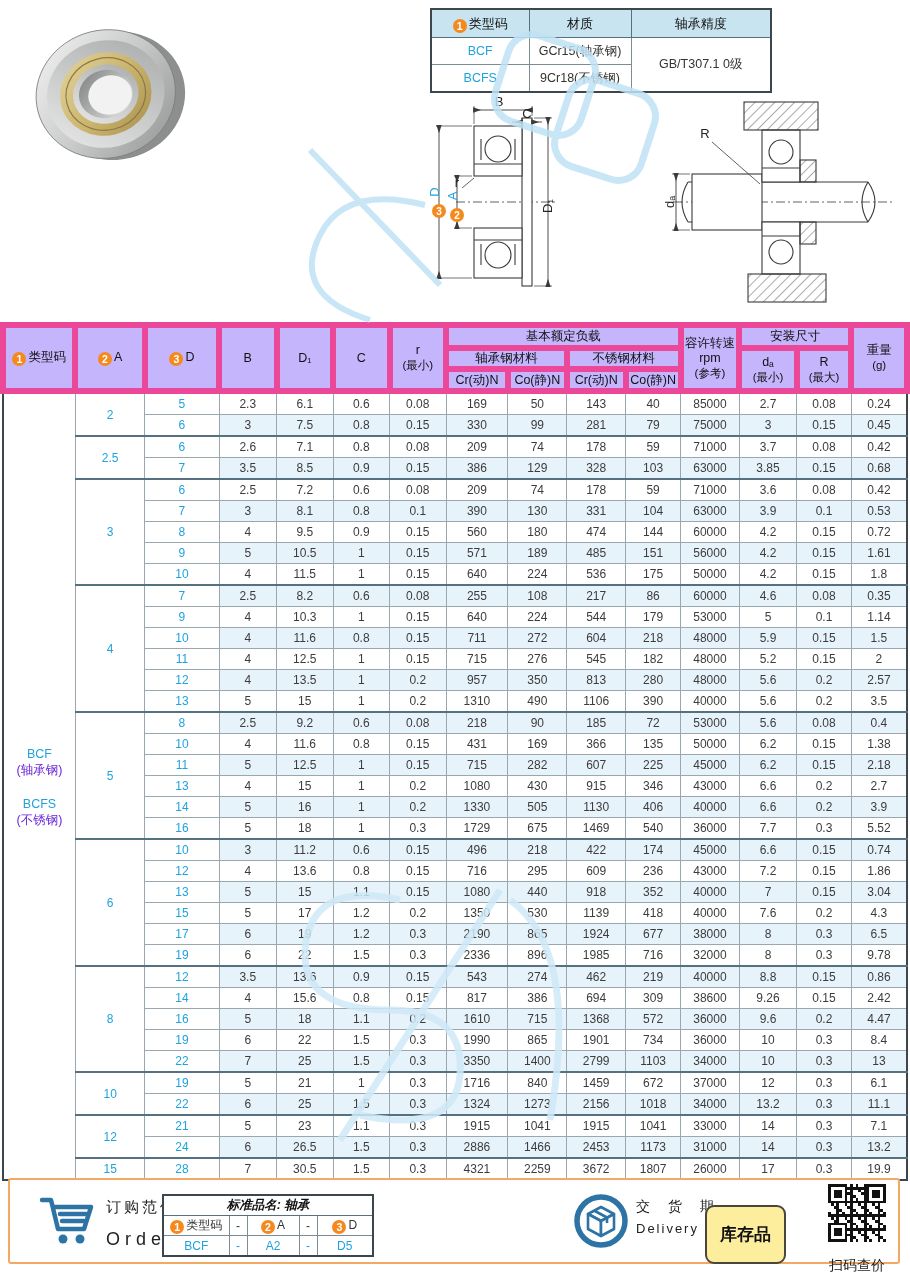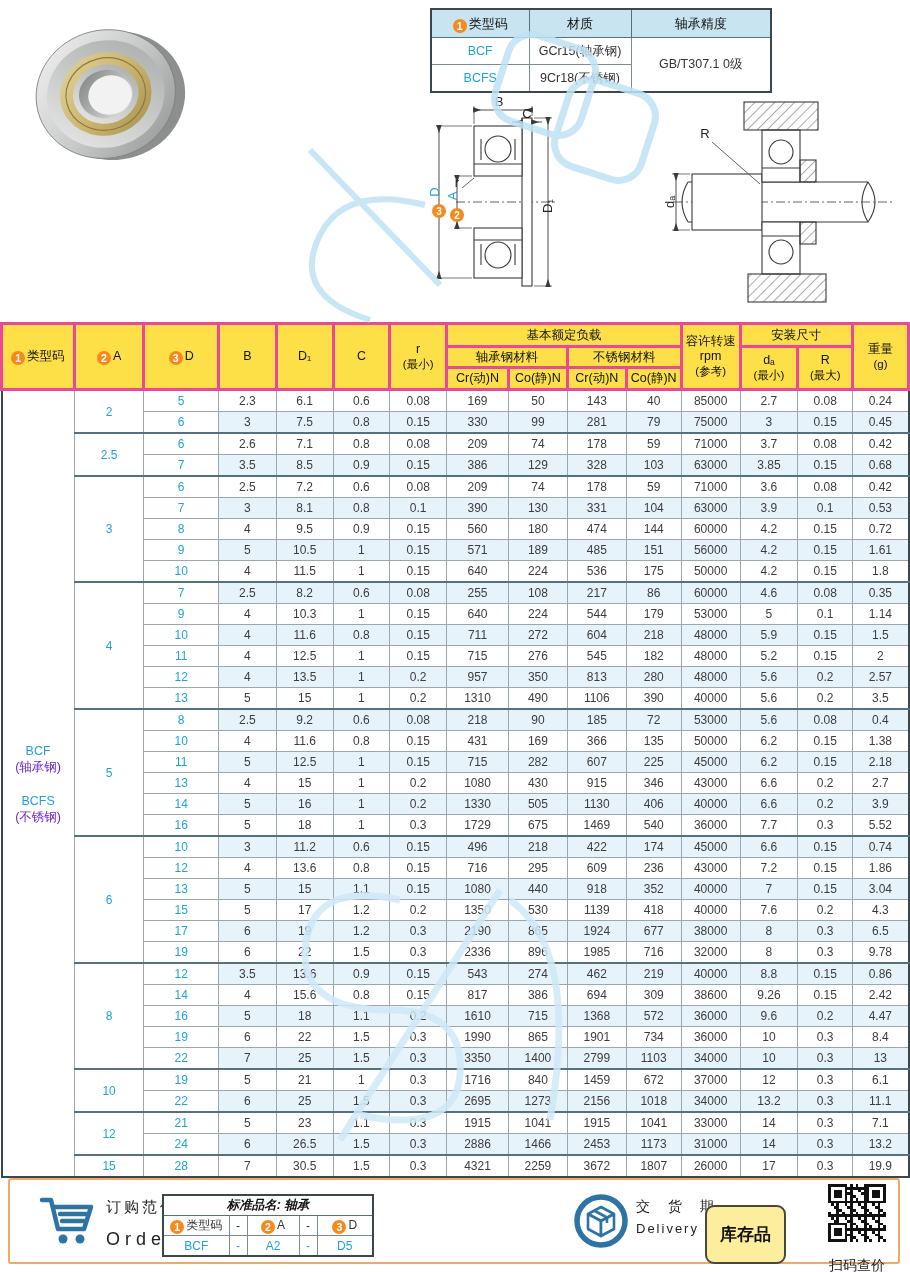--- a/index.html
+++ b/index.html
@@ -13,21 +13,21 @@
   .photo{position:absolute;left:18px;top:12px;width:176px;height:166px;}
   .info-table{position:absolute;left:430px;top:8px;border-collapse:collapse;table-layout:fixed;border:2px solid #3c464d;}
   .info-table th{background:#c9e4f1;border:1px solid #55707e;font-weight:normal;font-size:13px;height:27px;padding:0 4px;color:#111;}
   .info-table td{border:1px solid #7d8b93;font-size:12.5px;height:26px;text-align:center;padding:0 4px;background:#fff;color:#333;}
   .info-table td.code{color:#1fa3dd;}
   .drawing{position:absolute;left:426px;top:94px;}
   
   .wm{position:absolute;pointer-events:none;z-index:6;opacity:.85;}
   
   .spec{position:absolute;left:0;top:322px;border-collapse:collapse;table-layout:fixed;border:2px solid #3c464d;z-index:2;}
-  .spec th{background:#fde047;border:3px solid #ec4899;font-weight:normal;font-size:12.5px;color:#111;padding:0;line-height:15px;}
+  .spec th{background:#c4b5fd;border:6px solid #ec4899;font-weight:normal;font-size:12.5px;color:#111;padding:0;line-height:15px;}
   .spec th .sub{font-size:11.5px;}
   .spec tr.h1{height:23px;} .spec tr.h2{height:21px;} .spec tr.h3{height:22px;}
   .spec td{border:1px solid #9aa7ae;border-top:1px solid #bcc6cb;height:20px;line-height:20px;padding:0;
     text-align:center;font-size:12px;color:#3c3c3c;background:#fff;}
   .spec td.band{background:#e7f3fa;}
   .spec td.col-a,.spec td.col-d{color:#1fa3dd;}
   .spec tbody tr.group-start td{border-top:2px solid #55707e;}
   .spec td.type-cell{vertical-align:middle;background:#fff;}
   .type-cell div{line-height:16px;font-size:12.5px;color:#6d28d9;}
   .type-cell div.blue{color:#1fa3dd;}
@@ -804,21 +804,21 @@
         <td>12</td>
         <td>0.3</td>
         <td>6.1</td>
       </tr>
       <tr>
         <td class="col-d">22</td>
         <td class="band">6</td>
         <td class="band">25</td>
         <td class="band">1.5</td>
         <td class="band">0.3</td>
-        <td class="band">2695</td>
+        <td class="band">1324</td>
         <td class="band">1273</td>
         <td class="band">2156</td>
         <td class="band">1018</td>
         <td class="band">34000</td>
         <td class="band">13.2</td>
         <td class="band">0.3</td>
         <td class="band">11.1</td>
       </tr>
       <tr class="group-start">
         <td rowspan="2" class="col-a">12</td>

